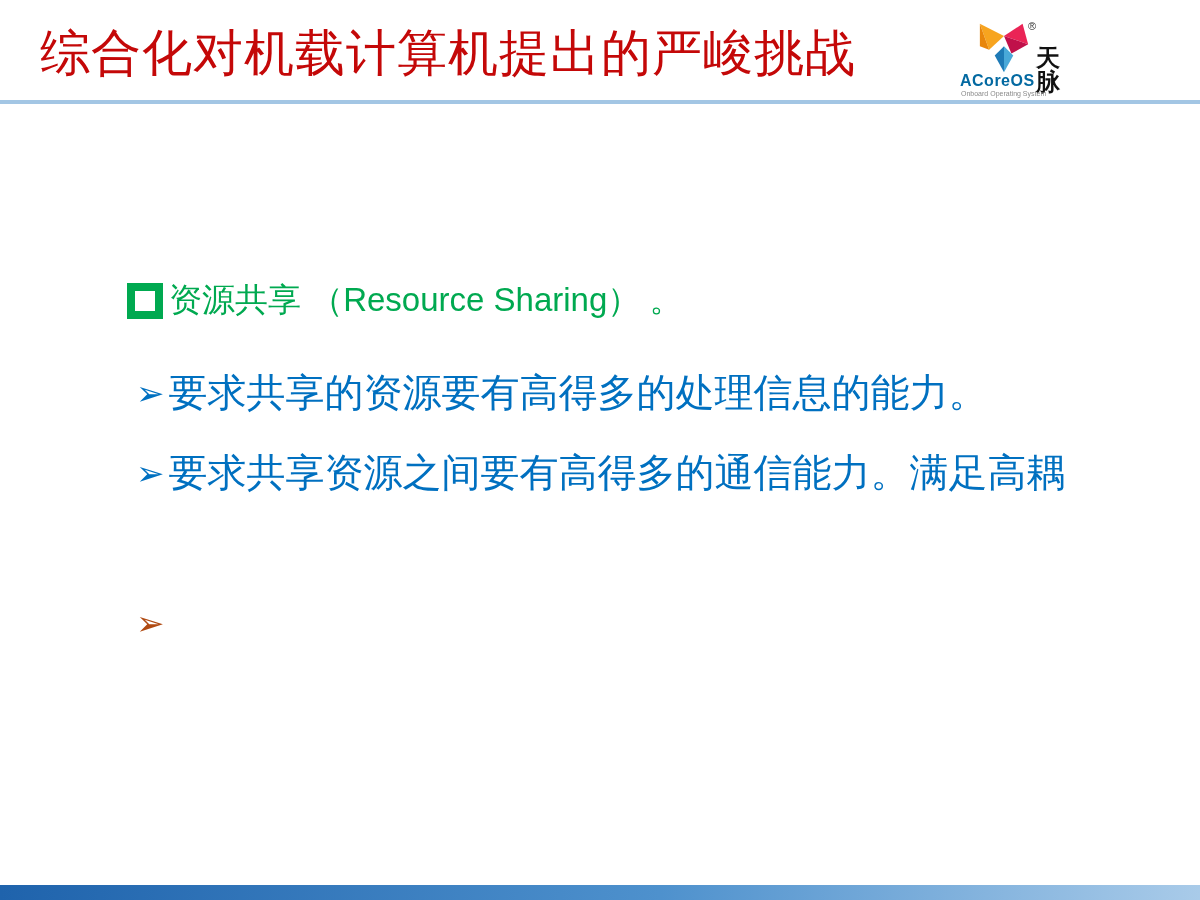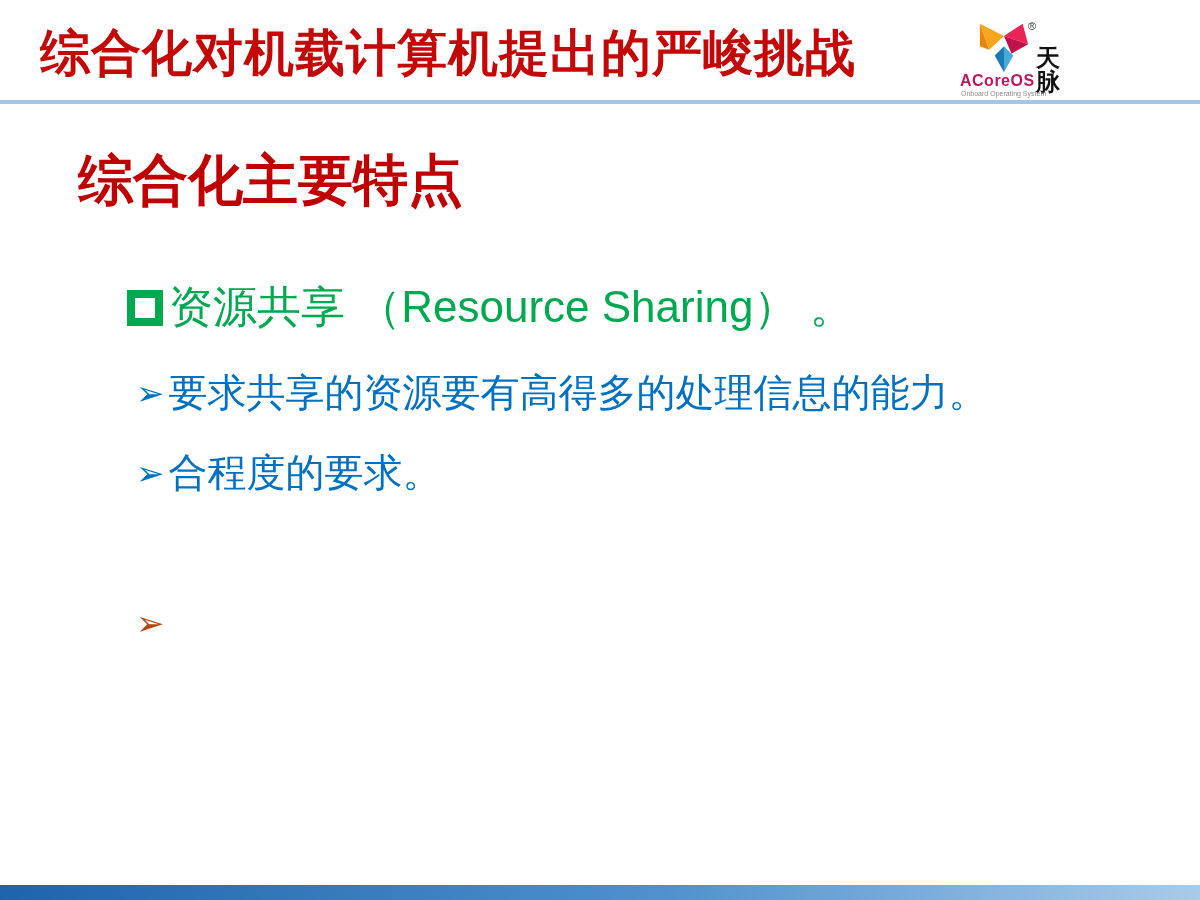--- a/index.html
+++ b/index.html
@@ -2,51 +2,51 @@
 <html><head>
 <meta charset="utf-8">
 <style>
   html,body{margin:0;padding:0;}
   body{width:1200px;height:900px;background:#fff;font-family:"Liberation Sans",sans-serif;}
   .slide{position:relative;width:1200px;height:900px;background:#ffffff;overflow:hidden;}
 
   
   .slide-title{
     position:absolute;left:40px;top:20px;
-    font-size:50px;font-weight:700;color:#C40808;
+    font-size:50px;font-weight:400;color:#C40808;
     letter-spacing:1px;white-space:nowrap;
   }
   .header-sep{
     position:absolute;left:0;top:100px;width:1200px;height:4px;
     background:#A3C6E4;
   }
 
   
   .acoreos{position:absolute;left:958px;top:16px;width:112px;height:84px;}
   .acoreos .mark{position:absolute;left:18px;top:6px;}
   .acoreos .reg{position:absolute;left:70px;top:4px;font-size:11px;color:#333;}
   .acoreos .cal{position:absolute;left:76px;top:30px;width:28px;
     font-family:"DejaVu Serif",serif;font-weight:bold;color:#111;
     font-size:24px;line-height:24px;text-align:center;}
-  .acoreos .word{position:absolute;left:2px;top:56px;font-size:16px;font-weight:bold;color:#be185d;letter-spacing:0.5px;}
+  .acoreos .word{position:absolute;left:2px;top:56px;font-size:16px;font-weight:bold;color:#0369a1;letter-spacing:0.5px;}
   .acoreos .tagline{position:absolute;left:3px;top:74px;font-size:7px;color:#8a8a8a;white-space:nowrap;}
 
   
   .avic{position:absolute;left:1088px;top:19px;width:80px;height:80px;}
 
   
   .section-title{
     position:absolute;left:78px;top:144px;
     font-size:55px;font-weight:900;color:#C00000;white-space:nowrap;
   }
 
   .bullet1{
     position:absolute;left:82px;top:278px;
     display:flex;align-items:center;
-    color:#00A950;font-size:44px;font-weight:500;white-space:nowrap;padding-left:45px;
+    color:#00A950;font-size:33px;font-weight:500;white-space:nowrap;padding-left:45px;
   }
   .square-bullet{
     width:20px;height:20px;border:8px solid #00A950;
     margin-right:6px;flex:0 0 auto;
   }
 
   .sub{
     position:absolute;left:136px;display:flex;align-items:flex-start;
   }
   .sub .arrow{font-size:34px;line-height:70px;margin-right:4px;flex:0 0 auto;}
@@ -86,38 +86,37 @@
       <span>天</span><br>
       <span>脉</span>
     </span>
     <span class="word">ACoreOS</span>
     <span class="tagline">Onboard Operating System</span>
   </div>
 
 
   <div class="header-sep"></div>
 
-  <div class="section-title">综合化主要特点</div>
 
   <div class="bullet1">
     <span class="square-bullet"></span>
     <span>资源共享 （Resource Sharing） 。</span>
   </div>
 
   <div class="sub blue sub1">
     <span class="arrow">➢</span>
     <div class="lines">
       <div>要求共享的资源要有高得多的处理信息的能力。</div>
     </div>
   </div>
 
   <div class="sub blue sub2">
     <span class="arrow">➢</span>
     <div class="lines">
-      <div>合程度的要求。</div>
+      <div>要求共享资源之间要有高得多的通信能力。满足高耦</div>
     </div>
   </div>
 
   <div class="sub brown sub3">
     <span class="arrow">➢</span>
     <div class="lines">
     </div>
   </div>
 
   <div class="footer-bar"></div>

